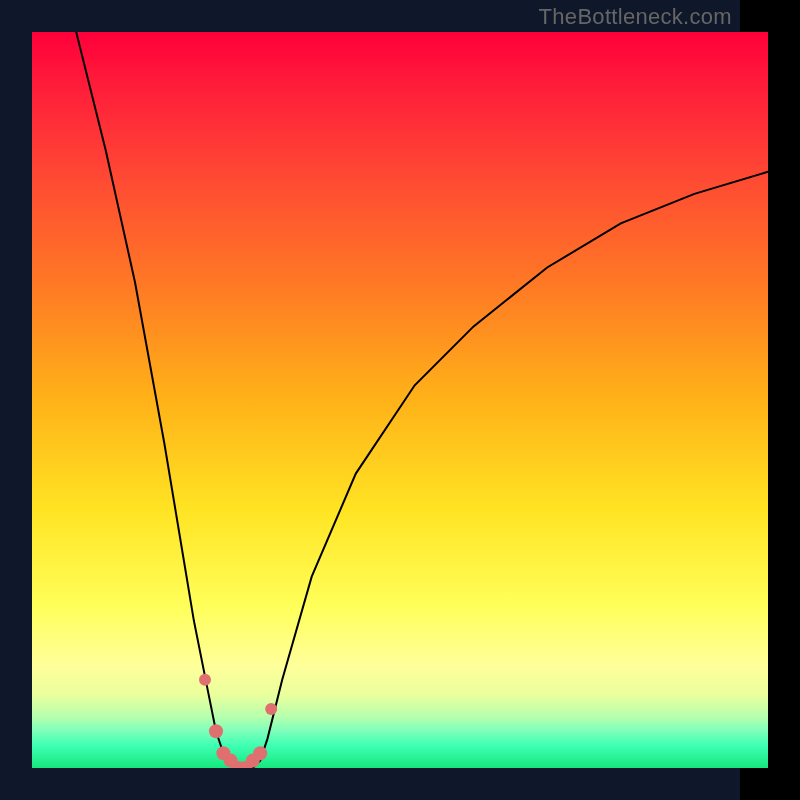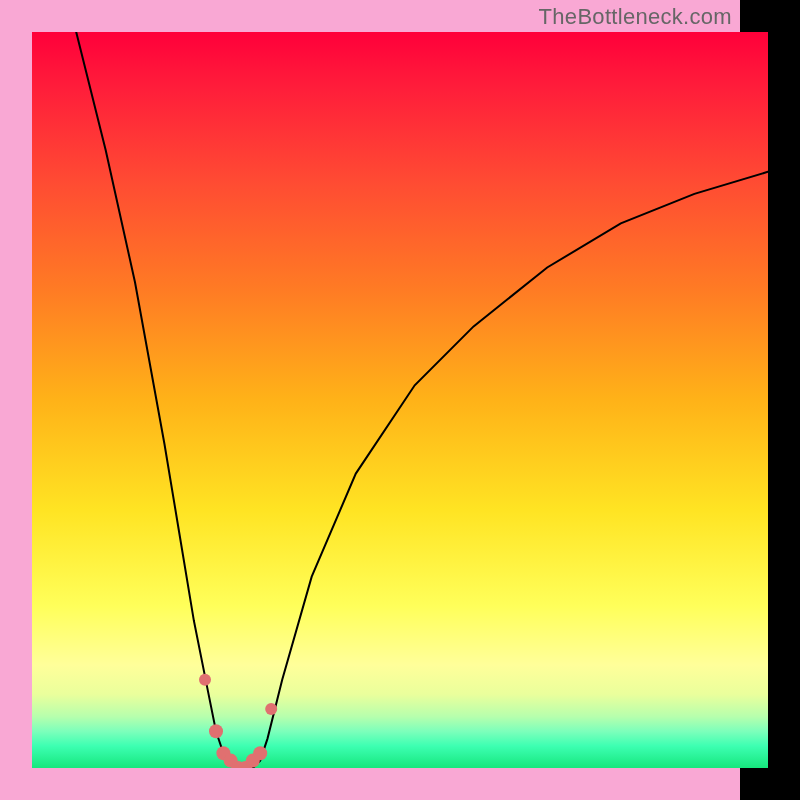--- a/index.html
+++ b/index.html
@@ -10,21 +10,21 @@
     background: #000;
     font-family: Arial, Helvetica, sans-serif;
     overflow: hidden;
   }
   .frame {
     position: absolute;
     left: 0;
     top: 0;
     width: 740px;
     height: 800px;
-    background: #f9a8d4;
+    background: #0f172a;
   }
   .plot {
     position: absolute;
     left: 32px;
     top: 32px;
     width: 736px;
     height: 736px;
     overflow: hidden;
   }
   .gradient {

